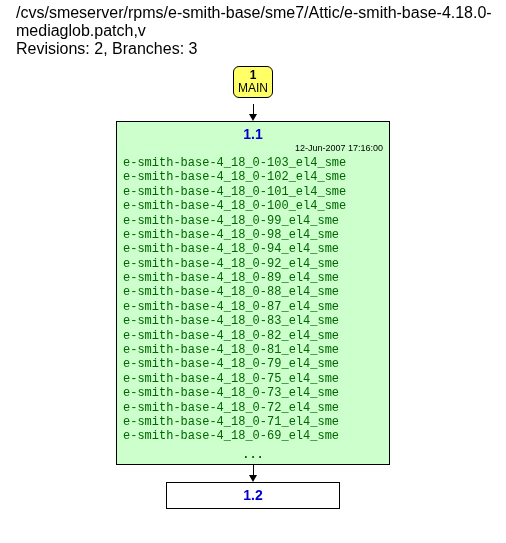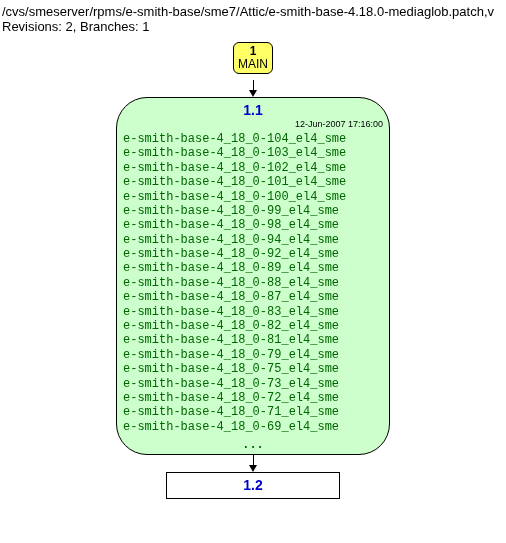--- a/index.html
+++ b/index.html
@@ -5,22 +5,22 @@
   body {
     margin: 0;
     padding: 0;
     background: #ffffff;
     font-family: Helvetica, Arial, sans-serif;
     font-size: 11px;
     color: #000000;
     width: 506px;
   }
   .header {
-    padding: 4px 6px 2px 2px;
-    font-size: 13px;
+    padding: 4px 6px 2px 16px;
+    font-size: 16px;
   }
   .header-path {
     display: block;
   }
   .header-rev {
     display: block;
   }
   .graph {
     position: relative;
     padding: 6px 0 10px 0;
@@ -63,21 +63,20 @@
   }
   .rev-box {
     border: 1px solid #000;
     text-align: center;
     margin: 0 auto;
   }
   .rev-main {
     width: 260px;
     background: #ccffcc;
     padding: 4px 6px 2px 6px;
-    border-radius: 31px;
   }
   .rev-head {
     width: 160px;
     background: #ffffff;
     padding: 4px 6px 4px 6px;
   }
   .rev-title {
     font-size: 14px;
     font-weight: bold;
     color: #0000cc;
@@ -108,38 +107,37 @@
     font-family: "Courier New", monospace;
     font-weight: bold;
     padding-top: 2px;
   }
 </style>
 </head>
 <body>
 
 <div class="header">
   <span class="header-path">/cvs/smeserver/rpms/e-smith-base/sme7/Attic/e-smith-base-4.18.0-mediaglob.patch,v</span>
-  <span class="header-rev">Revisions: 2, Branches: 1</span>
+  <span class="header-rev">Revisions: 2, Branches: 3</span>
 </div>
 
 <div class="graph">
 
   <div class="node main-node">
     <div class="num">1</div>
     <div class="label">MAIN</div>
   </div>
 
   <div class="connector"></div>
   <div class="arrowhead"></div>
 
   <div class="rev-box rev-main">
     <div class="rev-title">1.1</div>
     <div class="rev-date">12-Jun-2007 17:16:00</div>
     <div class="tag-list" id="tag-list">
-        <div class="tag-line">e-smith-base-4_18_0-104_el4_sme</div>
         <div class="tag-line">e-smith-base-4_18_0-103_el4_sme</div>
         <div class="tag-line">e-smith-base-4_18_0-102_el4_sme</div>
         <div class="tag-line">e-smith-base-4_18_0-101_el4_sme</div>
         <div class="tag-line">e-smith-base-4_18_0-100_el4_sme</div>
         <div class="tag-line">e-smith-base-4_18_0-99_el4_sme</div>
         <div class="tag-line">e-smith-base-4_18_0-98_el4_sme</div>
         <div class="tag-line">e-smith-base-4_18_0-94_el4_sme</div>
         <div class="tag-line">e-smith-base-4_18_0-92_el4_sme</div>
         <div class="tag-line">e-smith-base-4_18_0-89_el4_sme</div>
         <div class="tag-line">e-smith-base-4_18_0-88_el4_sme</div>

